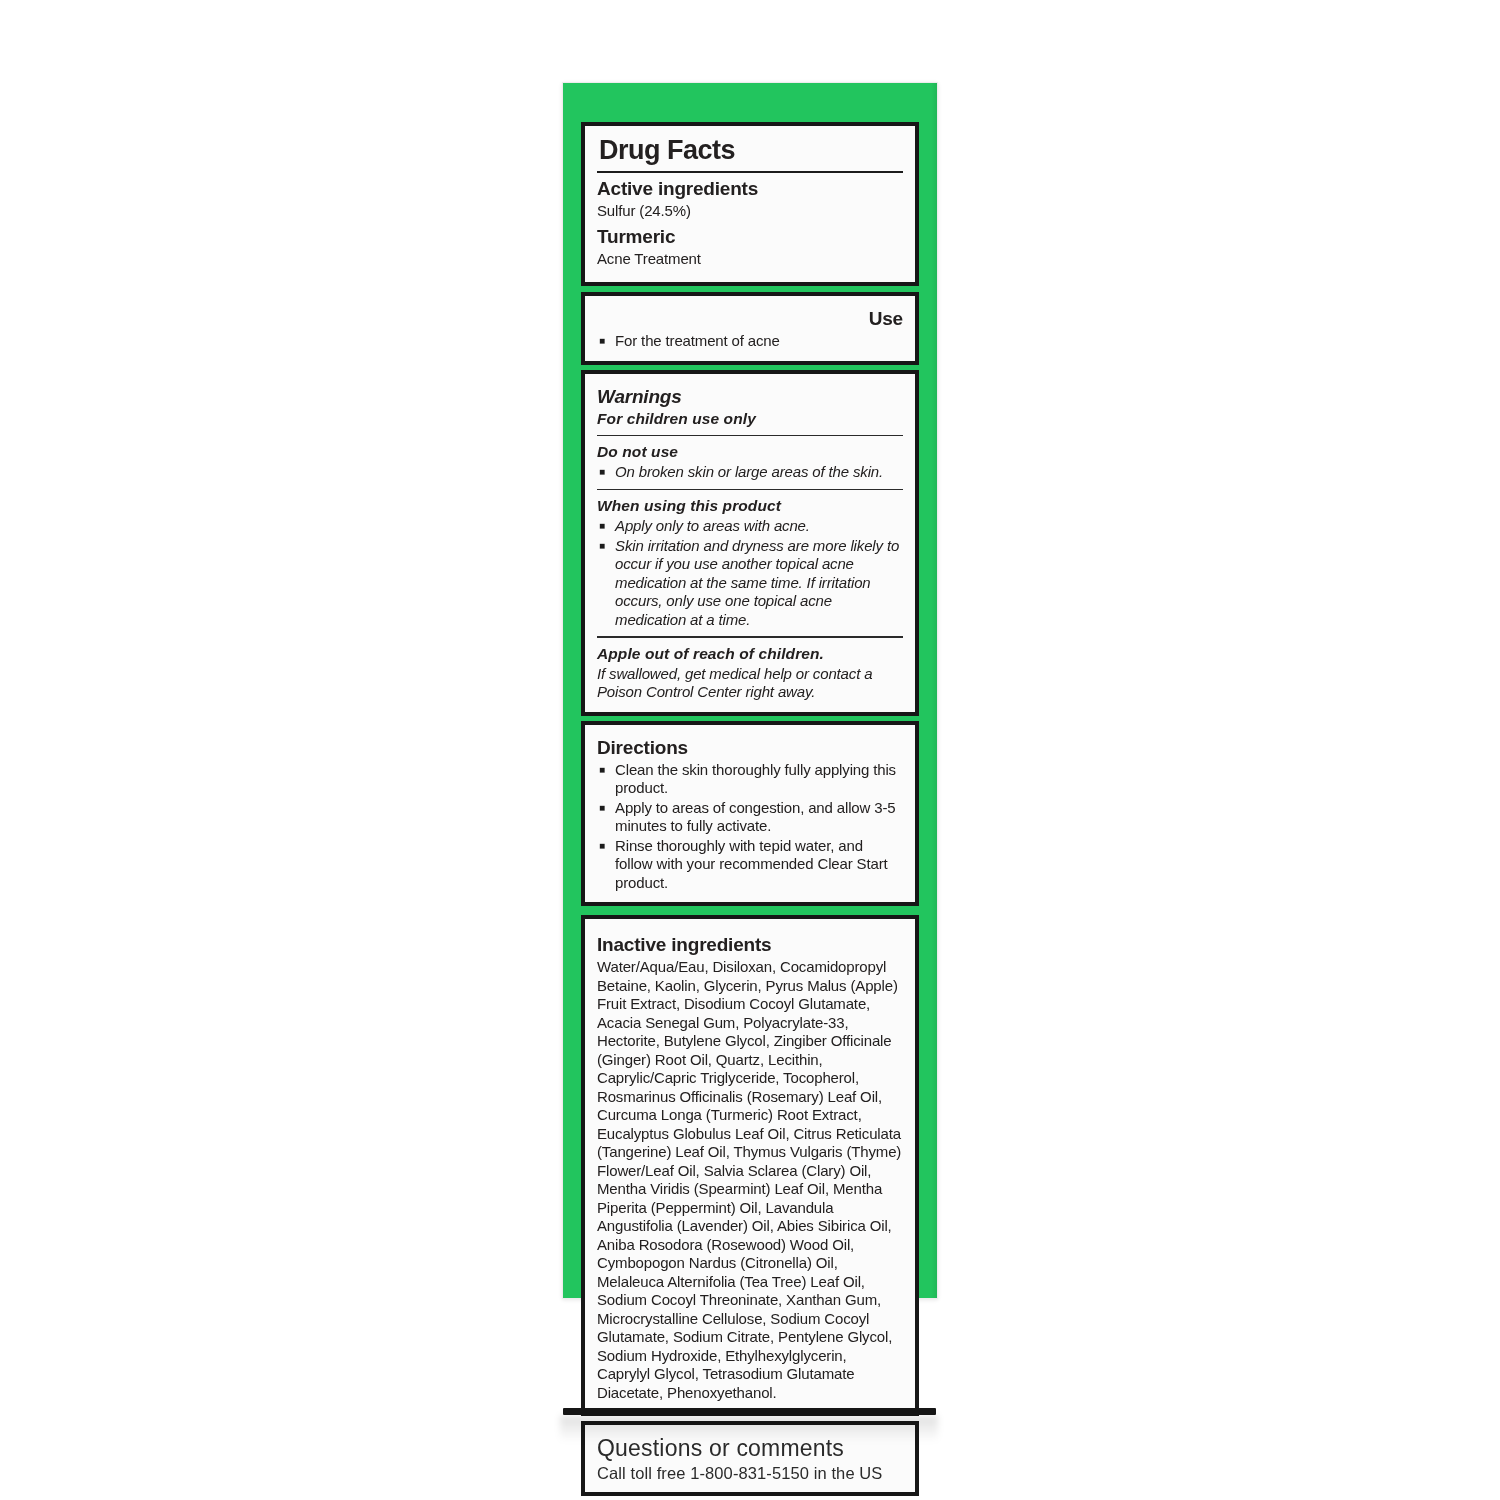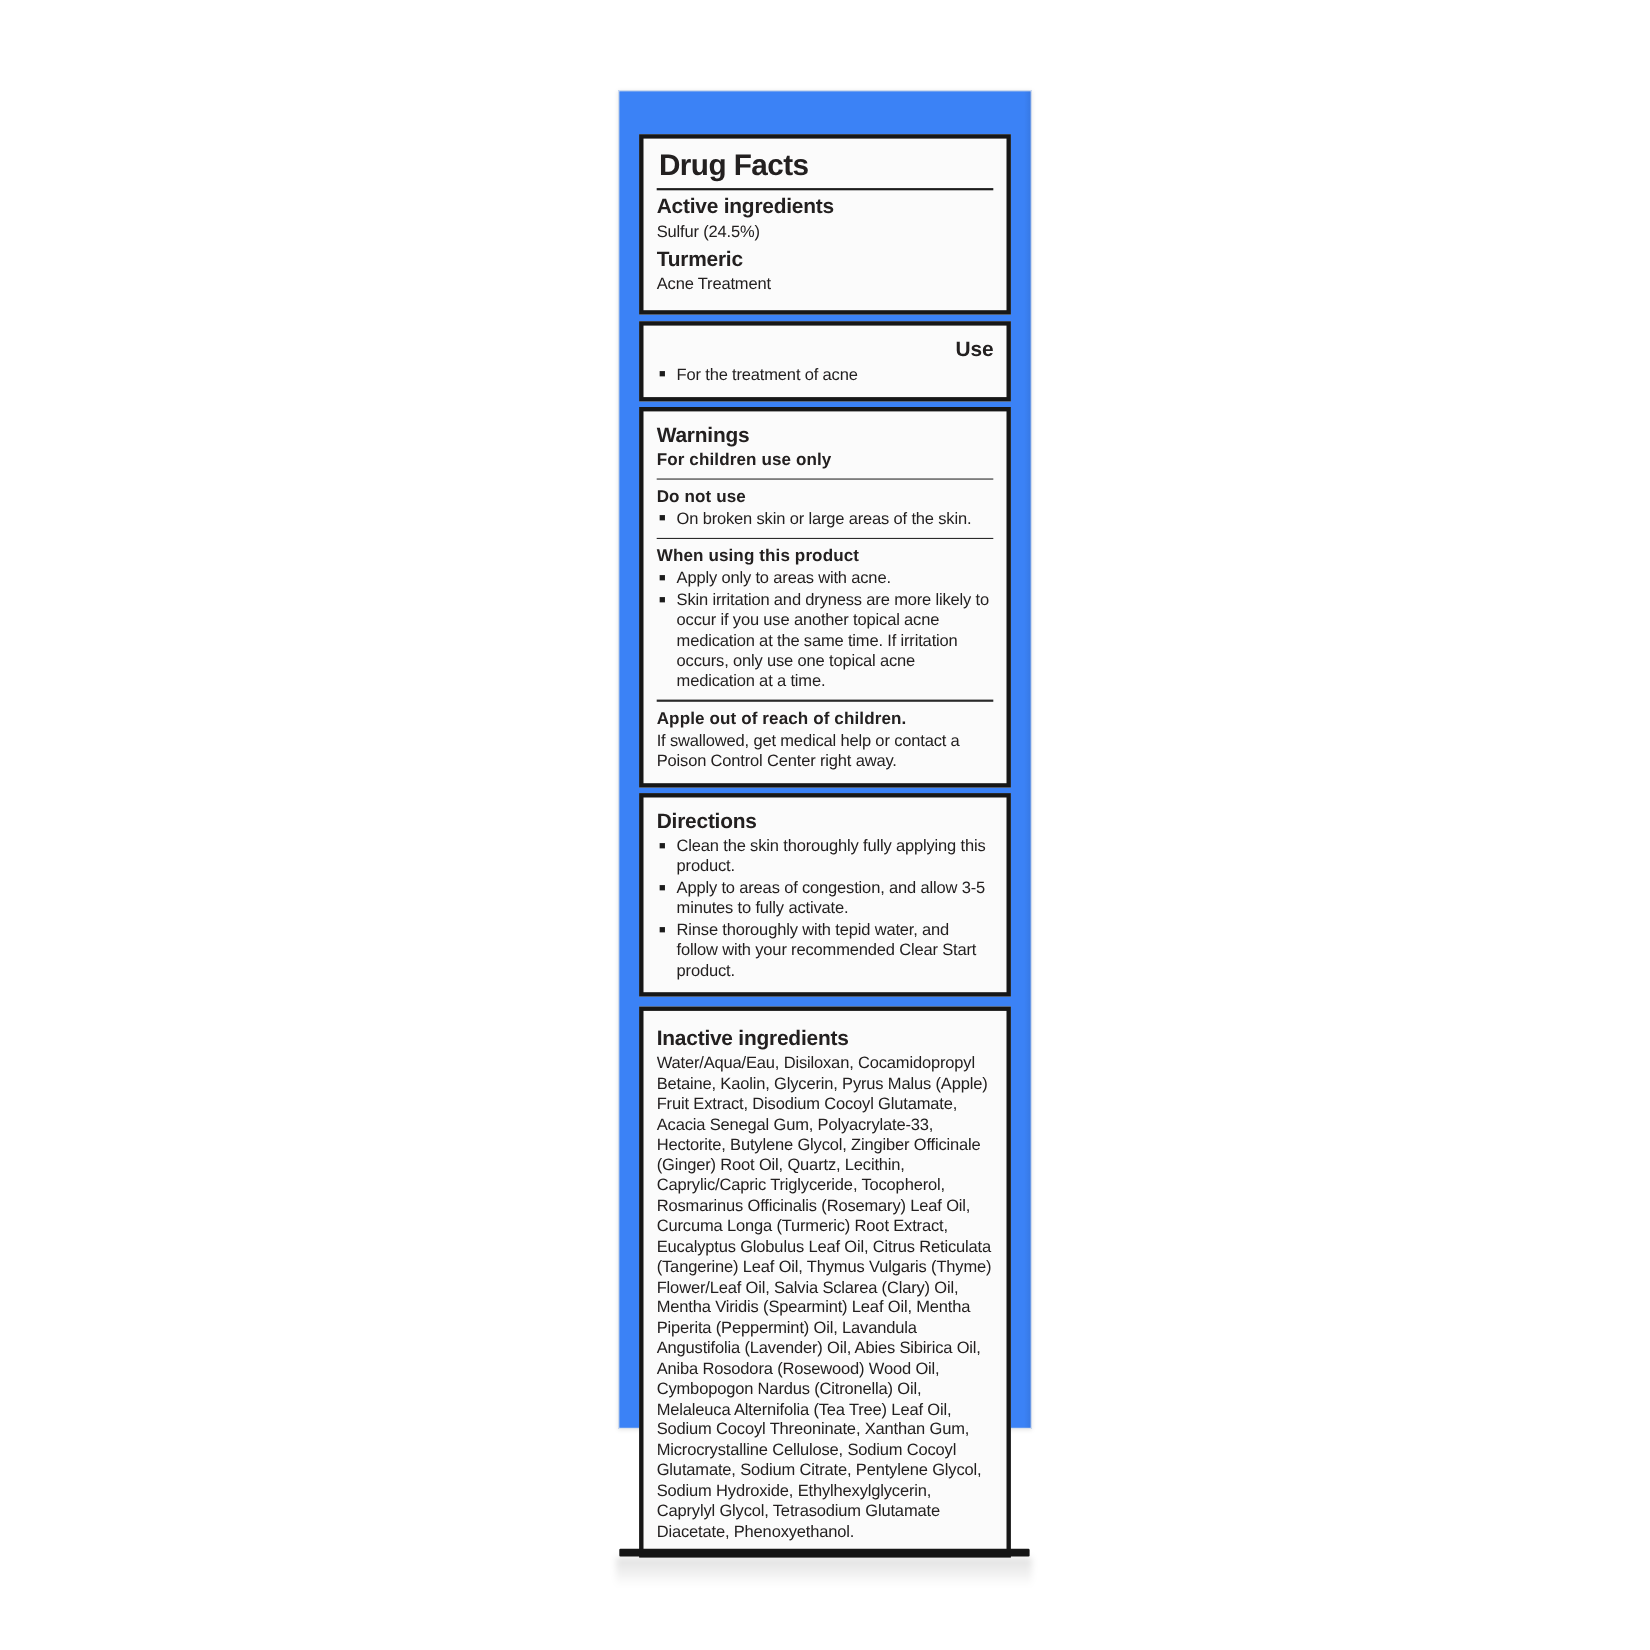--- a/index.html
+++ b/index.html
@@ -1,21 +1,21 @@
 <!DOCTYPE html>
 <html><head>
 <meta charset="utf-8">
 <style>
   * { box-sizing: border-box; margin: 0; padding: 0; }
   html, body { width: 1500px; height: 1500px; background: #ffffff; }
   body { font-family: "Liberation Sans", "DejaVu Sans", sans-serif; color: #232020; position: relative; }
 
   .package {
     position: absolute; left: 562px; top: 82px; width: 376px; height: 1217px;
-    background: #3b82f6;
+    background: #22c55e;
     border: 1px solid #ececec;
     box-shadow: 0 1px 4px rgba(0,0,0,0.10);
     padding: 39px 18px 18px 18px;
   }
   .package::after {
     content: ""; position: absolute; right: 0; top: 0; width: 6px; height: 100%;
     background: linear-gradient(to right, rgba(0,0,0,0), rgba(0,0,0,0.07));
   }
 
   .dfbox {
@@ -35,21 +35,21 @@
   .sub-h { font-size: 15.5px; font-weight: 700; letter-spacing: 0.1px; margin: 7px 0 2px 0; }
   .body-t { font-size: 15px; line-height: 18.5px; letter-spacing: -0.15px; margin: 1px 0; }
 
   ul.blist { list-style: none; margin: 2px 0 1px 0; }
   li.bi { display: flex; gap: 10px; align-items: flex-start; margin: 0 0 1px 2px; }
   .sq { font-size: 10px; line-height: 18px; color: #1c1c1c; flex: 0 0 auto; }
   .bt { font-size: 15px; line-height: 18.5px; letter-spacing: -0.15px; }
 
   .box-title-sec { min-height: 164px; }
   .box-use { min-height: 59px; text-align: right; }
-  .box-warnings { min-height: 320px; }
+  .box-warnings { min-height: 320px; font-style: italic; }
   .box-directions { min-height: 152px; }
   .box-inactive { min-height: 472px; padding-top: 10px; }
   .box-questions { min-height: 66px; padding-top: 10px; }
 
   .q-h { font-size: 23px; font-weight: 400; letter-spacing: 0.2px; color: #2b2b2b; margin: 0 0 2px 0; }
   .q-t { font-size: 16.5px; font-weight: 400; letter-spacing: 0.1px; color: #2b2b2b; }
 
   .bottom-strip {
     position: absolute; left: 563px; top: 1408px; width: 373px; height: 7px;
     background: #161616; border-radius: 1px;
@@ -131,17 +131,21 @@
         <span class="bt">Rinse thoroughly with tepid water, and follow with your recommended Clear Start product.</span>
       </li>
     </ul>
   </section>
 
   <section class="dfbox box-inactive gap4">
     <h2 class="sec-h">Inactive ingredients</h2>
     <p class="body-t">Water/Aqua/Eau, Disiloxan, Cocamidopropyl Betaine, Kaolin, Glycerin, Pyrus Malus (Apple) Fruit Extract, Disodium Cocoyl Glutamate, Acacia Senegal Gum, Polyacrylate-33, Hectorite, Butylene Glycol, Zingiber Officinale (Ginger) Root Oil, Quartz, Lecithin, Caprylic/Capric Triglyceride, Tocopherol, Rosmarinus Officinalis (Rosemary) Leaf Oil, Curcuma Longa (Turmeric) Root Extract, Eucalyptus Globulus Leaf Oil, Citrus Reticulata (Tangerine) Leaf Oil, Thymus Vulgaris (Thyme) Flower/Leaf Oil, Salvia Sclarea (Clary) Oil, Mentha Viridis (Spearmint) Leaf Oil, Mentha Piperita (Peppermint) Oil, Lavandula Angustifolia (Lavender) Oil, Abies Sibirica Oil, Aniba Rosodora (Rosewood) Wood Oil, Cymbopogon Nardus (Citronella) Oil, Melaleuca Alternifolia (Tea Tree) Leaf Oil, Sodium Cocoyl Threoninate, Xanthan Gum, Microcrystalline Cellulose, Sodium Cocoyl Glutamate, Sodium Citrate, Pentylene Glycol, Sodium Hydroxide, Ethylhexylglycerin, Caprylyl Glycol, Tetrasodium Glutamate Diacetate, Phenoxyethanol.</p>
   </section>
 
+  <section class="dfbox box-questions">
+    <h2 class="q-h">Questions or comments</h2>
+    <p class="q-t">Call toll free 1-800-831-5150 in the US</p>
+  </section>
 
 </div>
 
 <div class="bottom-strip"></div>
 <div class="bottom-shadow"></div>
 
 </body></html>

